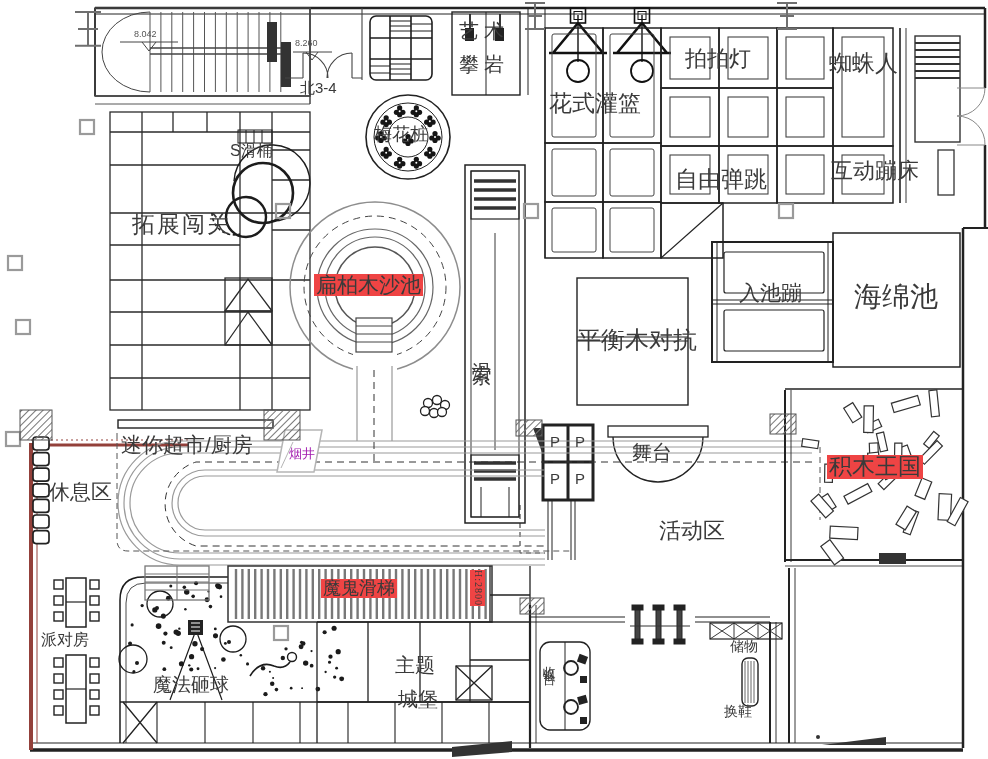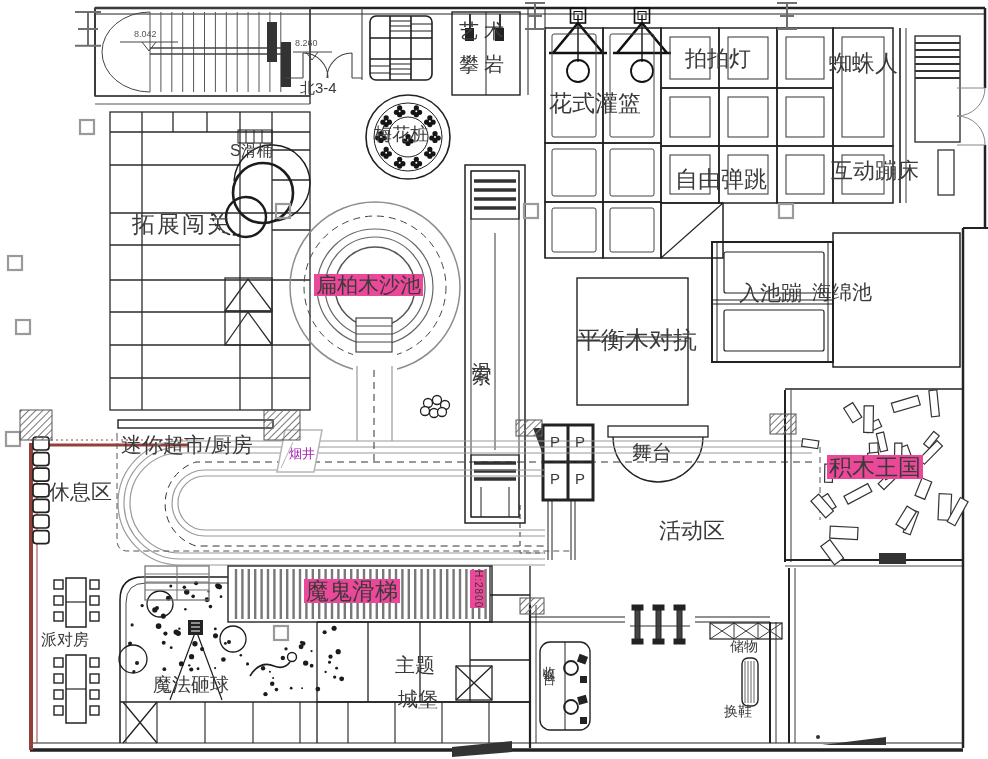--- a/index.html
+++ b/index.html
@@ -1,21 +1,21 @@
 <!DOCTYPE html>
 <html><head>
 <meta charset="utf-8">
 <style>
   html,body{margin:0;padding:0;background:#e9e9e9;}
   .plan{position:relative;width:988px;height:759px;background:#ffffff;overflow:hidden;
         font-family:"Liberation Sans","DejaVu Sans",sans-serif;}
   svg{position:absolute;left:0;top:0;}
   .lbl{position:absolute;color:#3a3a3a;white-space:nowrap;line-height:1.05;z-index:5;}
   .v{writing-mode:vertical-rl;letter-spacing:3px;}
-  .bg{background:#ec4899;padding:0 2px;}
+  .bg{background:#ef4444;padding:0 2px;font-family:Liberation Serif, serif;}
   .gray{color:#a21caf;}
   .tiny{color:#555;}
 </style>
 </head>
 <body>
 
 <div class="plan">
 
 <svg id="lines" width="988" height="759" viewBox="0 0 988 759">
   <defs>
@@ -640,33 +640,33 @@
 <div class="lbl" style="left:132px;top:212px;font-size:23px;letter-spacing:2px">拓展闯关</div>
 <div class="lbl" style="left:374px;top:125px;font-size:18px">梅花桩</div>
 <div class="lbl" style="left:459px;top:21px;font-size:20px;letter-spacing:5px">艺术</div>
 <div class="lbl" style="left:459px;top:54px;font-size:20px;letter-spacing:5px">攀岩</div>
 <div class="lbl" style="left:549px;top:91px;font-size:23px">花式灌篮</div>
 <div class="lbl" style="left:685px;top:47px;font-size:22px">拍拍灯</div>
 <div class="lbl" style="left:829px;top:51px;font-size:23px">蜘蛛人</div>
 <div class="lbl" style="left:675px;top:167px;font-size:23px">自由弹跳</div>
 <div class="lbl" style="left:831px;top:159px;font-size:22px">互动蹦床</div>
 <div class="lbl" style="left:739px;top:282px;font-size:21px">入池蹦</div>
-<div class="lbl" style="left:812px;top:282px;font-size:20px">海绵池</div>
+<div class="lbl" style="left:854px;top:282px;font-size:28px">海绵池</div>
 <div class="lbl" style="left:577px;top:327px;font-size:24px">平衡木对抗</div>
 <div class="lbl bg" style="left:314px;top:274px;font-size:21px">扁柏木沙池</div>
 <div class="lbl v" style="left:471px;top:346px;font-size:20px">滑索</div>
 <div class="lbl" style="left:632px;top:442px;font-size:20px">舞台</div>
 <div class="lbl" style="left:121px;top:434px;font-size:21px">迷你超市/厨房</div>
 <div class="lbl gray" style="left:289px;top:447px;font-size:13px">烟井</div>
 <div class="lbl" style="left:49px;top:481px;font-size:21px">休息区</div>
 <div class="lbl" style="left:659px;top:519px;font-size:22px">活动区</div>
 <div class="lbl bg" style="left:827px;top:455px;font-size:23px">积木王国</div>
 <div class="lbl" style="left:41px;top:632px;font-size:16px">派对房</div>
 <div class="lbl" style="left:153px;top:675px;font-size:19px">魔法砸球</div>
-<div class="lbl bg" style="left:304px;top:579px;font-size:23px">魔鬼滑梯</div>
+<div class="lbl bg" style="left:321px;top:579px;font-size:18px">魔鬼滑梯</div>
 <div class="lbl v bg" style="left:470px;top:570px;font-size:10px;letter-spacing:1px">H:2800</div>
 <div class="lbl" style="left:395px;top:655px;font-size:20px">主题</div>
 <div class="lbl" style="left:398px;top:689px;font-size:20px">城堡</div>
 <div class="lbl v" style="left:542px;top:656px;font-size:13px">收银台</div>
 <div class="lbl" style="left:730px;top:639px;font-size:14px">储物</div>
 <div class="lbl" style="left:724px;top:704px;font-size:14px">换鞋</div>
 <div class="lbl" style="left:550px;top:434px;font-size:15px">P</div>
 <div class="lbl" style="left:575px;top:434px;font-size:15px">P</div>
 <div class="lbl" style="left:550px;top:471px;font-size:15px">P</div>
 <div class="lbl" style="left:575px;top:471px;font-size:15px">P</div>

